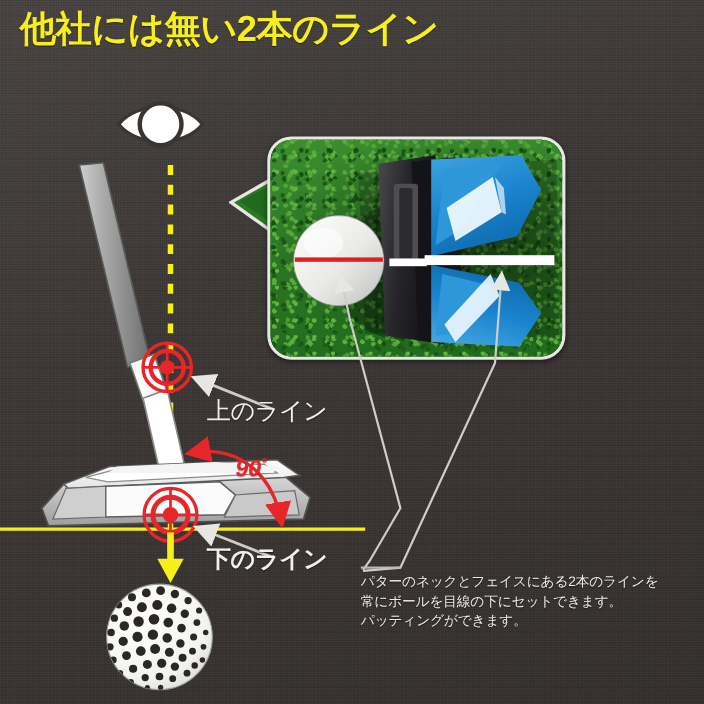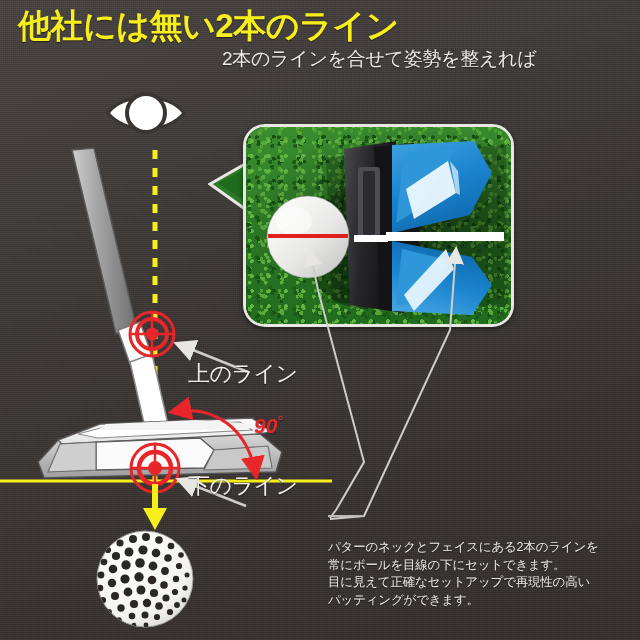--- a/index.html
+++ b/index.html
@@ -45,43 +45,41 @@
   }
   .callout-label {
     position: absolute;
     font-size: 22px;
     color: #f2f0ed;
     letter-spacing: -0.5px;
     white-space: nowrap;
     text-shadow: 0 1px 1px rgba(0,0,0,0.5);
   }
   #label-upper { left: 188px; top: 359px; font-family: Liberation Serif, serif; }
-  #label-lower { left: 188px; top: 471px; }
+  #label-lower { left: 188px; top: 493px; font-weight: bold; }
   .caption {
     position: absolute;
     left: 328px;
     top: 521px;
     width: 306px;
     font-size: 12.5px;
     line-height: 17.6px;
     color: #eceae7;
     letter-spacing: -0.2px;
     text-shadow: 0 1px 1px rgba(0,0,0,0.45);
-    margin-top: 18px;
   }
   .angle-label {
     position: absolute;
     left: 214px;
     top: 413px;
     font-size: 21px;
     font-weight: bold;
     font-style: italic;
     color: #e8262a;
     text-shadow: 0 1px 1px rgba(0,0,0,0.35);
-    margin-left: 40px;
   }
   .angle-label .deg { font-size: 13px; vertical-align: super; }
   
   .svg-layer {
     position: absolute;
     left: 0; top: 0;
     width: 640px; height: 640px;
     overflow: visible;
   }
   
@@ -142,21 +140,20 @@
   }
 </style>
 </head>
 <body>
 
 <div id="stage">
 
   <div class="title">他社には無い2本のライン</div>
 
   <div class="subtitle">
-    <div>2本のラインを合せて姿勢を整えれば</div>
   </div>
 
   <svg id="bubble-tail" width="60" height="110" viewBox="0 0 60 110">
     <polygon points="58,2 58,74 2,34" fill="#2c7a26"></polygon>
     <polygon points="58,8 58,66 10,33" fill="#1f6a1c"></polygon>
     <path d="M58,2 L2,34 L58,74" fill="none" stroke="#e9e7e4" stroke-width="3"></path>
   </svg>
 
   <div id="photo-panel">
     <div class="turf"></div>
@@ -368,17 +365,16 @@
   <div class="callout-label" id="label-lower">下のライン</div>
 
   <div class="angle-label">
     <span>90</span><span class="deg">°</span>
   </div>
 
   <div class="cap-rule"></div>
   <div class="caption">
     <div>パターのネックとフェイスにある2本のラインを</div>
     <div>常にボールを目線の下にセットできます。</div>
-    <div>目に見えて正確なセットアップで再現性の高い</div>
     <div>パッティングができます。</div>
   </div>
 
 </div>
 
 </body></html>

